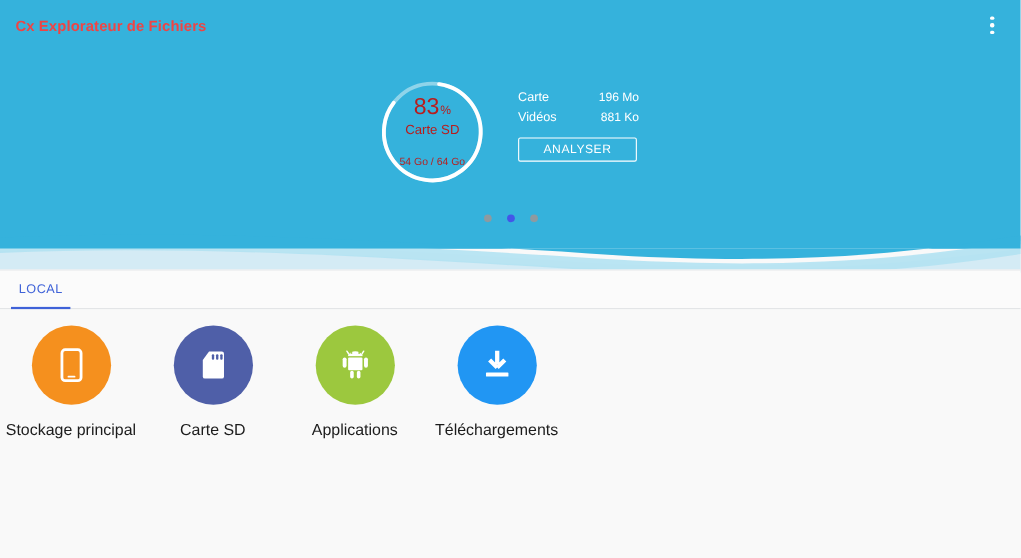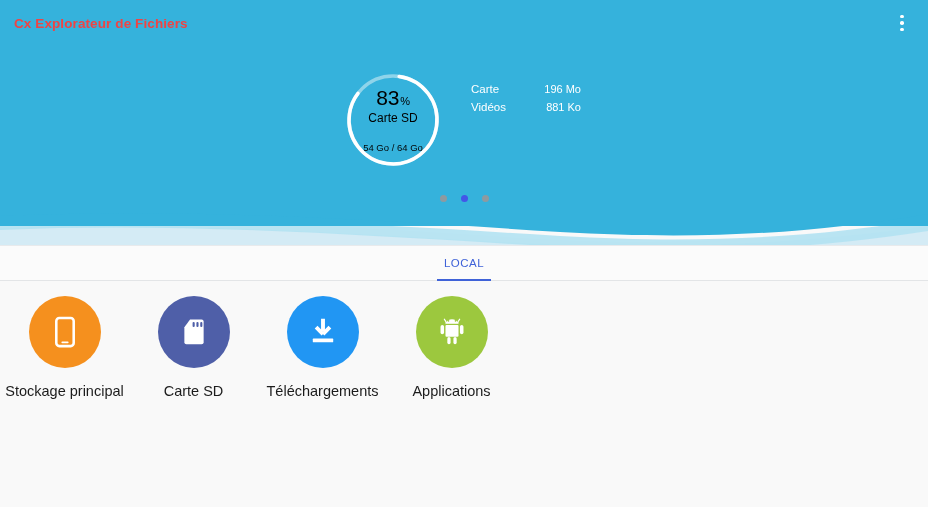--- a/index.html
+++ b/index.html
@@ -86,21 +86,21 @@
   .ring-wrap svg { display: block; }
   .ring-text {
     position: absolute;
     top: 0; left: 0;
     width: 96px;
     height: 96px;
     display: flex;
     flex-direction: column;
     align-items: center;
     justify-content: center;
-    color: #000000;
+    color: #b91c1c;
   }
   .ring-pct {
     font-size: 21px;
     font-weight: 300;
     line-height: 1;
     letter-spacing: -0.2px;
   }
   .ring-pct .sym {
     font-size: 11px;
     font-weight: 400;
@@ -183,21 +183,21 @@
     position: absolute;
     left: 0;
     top: 245px;
     width: 928px;
     height: 36px;
     background: #fbfbfb;
     border-top: 1px solid #e8eaec;
     border-bottom: 1px solid #e3e5e7;
     display: flex;
     align-items: center;
-    justify-content: center;
+    justify-content: flex-start;
     gap: 16px;
     z-index: 3;
   }
   .tab {
     position: relative;
     height: 36px;
     display: flex;
     align-items: center;
     justify-content: center;
     padding: 0 17px;
@@ -290,20 +290,21 @@
 
     <div class="stats">
       <div class="stat-row">
         <span class="k">Carte</span>
         <span class="v">196 Mo</span>
       </div>
       <div class="stat-row">
         <span class="k">Vidéos</span>
         <span class="v">881 Ko</span>
       </div>
+      <button class="analyse-btn">ANALYSER</button>
     </div>
 
     <div class="dots">
       <span class="dot"></span>
       <span class="dot active"></span>
       <span class="dot"></span>
     </div>
   </div>
 
   <div class="tabbar">
@@ -325,30 +326,20 @@
     <div class="tile">
       <div class="tile-circle" style="background:#4f5fa8">
         <svg width="34" height="34" viewBox="0 0 24 24" xmlns="http://www.w3.org/2000/svg">
           <path d="M9.2 3.2 h8.2 a1.4 1.4 0 0 1 1.4 1.4 v14.6 a1.4 1.4 0 0 1 -1.4 1.4 h-10.8 a1.4 1.4 0 0 1 -1.4 -1.4 v-10.6 Z" fill="#ffffff"></path>
           <rect x="11.0" y="4.9" width="1.5" height="3.6" rx="0.7" fill="#4f5fa8"></rect>
           <rect x="13.7" y="4.9" width="1.5" height="3.6" rx="0.7" fill="#4f5fa8"></rect>
           <rect x="16.4" y="4.9" width="1.5" height="3.6" rx="0.7" fill="#4f5fa8"></rect>
         </svg>
       </div>
       <div class="tile-label">Carte SD</div>
-    </div>
-
-    <div class="tile">
-      <div class="tile-circle" style="background:#2196f3">
-        <svg width="36" height="36" viewBox="0 0 24 24" xmlns="http://www.w3.org/2000/svg">
-          <path d="M12 3.2 v8.1 M12 13.4 l-4.6 -4.6 M12 13.4 l4.6 -4.6" fill="none" stroke="#ffffff" stroke-width="2.6" stroke-linecap="butt"></path>
-          <rect x="5.2" y="16.4" width="13.6" height="2.5" rx="0.4" fill="#ffffff"></rect>
-        </svg>
-      </div>
-      <div class="tile-label">Téléchargements</div>
     </div>
 
     <div class="tile">
       <div class="tile-circle" style="background:#9cc83e">
         <svg width="34" height="34" viewBox="0 0 24 24" xmlns="http://www.w3.org/2000/svg">
           <path d="M7.4 5.6 a5.4 5.4 0 0 1 9.2 0 Z" fill="#ffffff"></path>
           <rect x="7.4" y="5.0" width="9.2" height="1.2" fill="#ffffff"></rect>
           <circle cx="9.5" cy="4.1" r="0.62" fill="#9cc83e"></circle>
           <circle cx="14.5" cy="4.1" r="0.62" fill="#9cc83e"></circle>
           <path d="M6.6 3.0 l1.0 1.5" stroke="#ffffff" stroke-width="0.9" stroke-linecap="round"></path>
@@ -356,15 +347,25 @@
           <rect x="7.4" y="7.0" width="9.2" height="8.3" rx="0.7" fill="#ffffff"></rect>
           <rect x="3.9" y="7.0" width="2.5" height="6.6" rx="1.25" fill="#ffffff"></rect>
           <rect x="17.6" y="7.0" width="2.5" height="6.6" rx="1.25" fill="#ffffff"></rect>
           <rect x="8.7" y="15.6" width="2.3" height="5.0" rx="1.15" fill="#ffffff"></rect>
           <rect x="13.0" y="15.6" width="2.3" height="5.0" rx="1.15" fill="#ffffff"></rect>
         </svg>
       </div>
       <div class="tile-label">Applications</div>
     </div>
 
+    <div class="tile">
+      <div class="tile-circle" style="background:#2196f3">
+        <svg width="36" height="36" viewBox="0 0 24 24" xmlns="http://www.w3.org/2000/svg">
+          <path d="M12 3.2 v8.1 M12 13.4 l-4.6 -4.6 M12 13.4 l4.6 -4.6" fill="none" stroke="#ffffff" stroke-width="2.6" stroke-linecap="butt"></path>
+          <rect x="5.2" y="16.4" width="13.6" height="2.5" rx="0.4" fill="#ffffff"></rect>
+        </svg>
+      </div>
+      <div class="tile-label">Téléchargements</div>
+    </div>
+
 
   </div>
 </div>
 
 </body></html>

